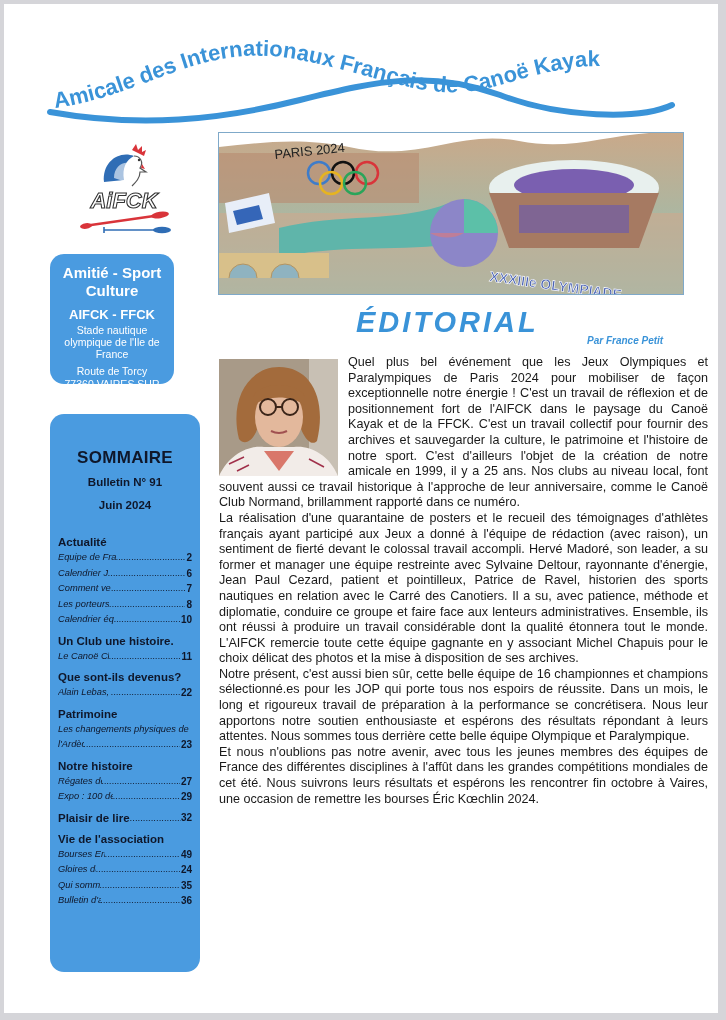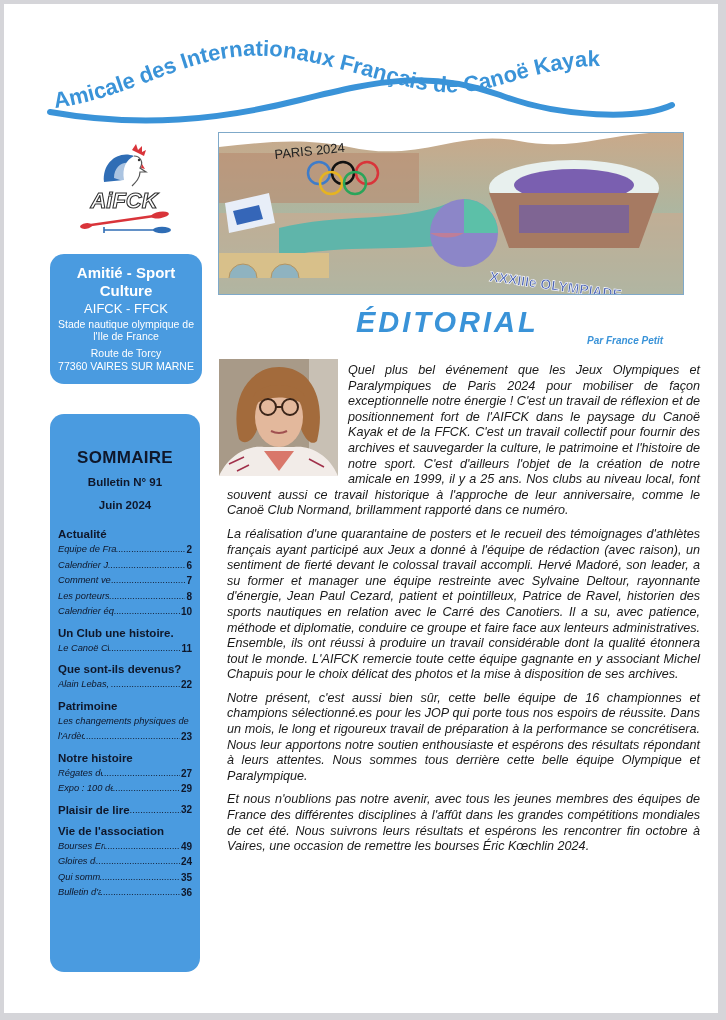--- a/index.html
+++ b/index.html
@@ -9,35 +9,35 @@
   .page { position: absolute; left: 4px; top: 4px; width: 714px; height: 1009px; background: #ffffff; }
 
   
   .banner { position: absolute; left: 0; top: 0; width: 726px; height: 140px; }
   .banner svg { position: absolute; left: 0; top: 0; }
 
   
   .logo { position: absolute; left: 74px; top: 142px; width: 100px; height: 96px; }
 
   
-  .addr-box { position: absolute; left: 50px; top: 254px; width: 152px; height: 130px;
+  .addr-box { position: absolute; left: 50px; top: 254px; width: 124px; height: 130px;
     background: #4a9be0; border-radius: 14px; color: #fff; text-align: center; padding-top: 10px; }
   .addr-box .t1 { font-weight: bold; font-size: 15px; line-height: 18px; }
-  .addr-box .t2 { font-weight: normal; font-size: 13px; line-height: 16px; margin-top: 1px; }
+  .addr-box .t2 { font-weight: bold; font-size: 13px; line-height: 16px; margin-top: 7px; }
   .addr-box .t3 { font-size: 10.5px; line-height: 12px; margin-top: 1px; padding: 0 4px; }
   .addr-box .t4 { font-size: 10.5px; line-height: 12px; margin-top: 5px; }
 
   
   .sum-box { position: absolute; left: 50px; top: 414px; width: 150px; height: 558px;
     background: #4a9be0; border-radius: 14px; color: #0f172a; padding: 0 8px; }
   .sum-head { text-align: center; padding-top: 34px; }
   .sum-head .s1 { font-weight: bold; font-size: 17px; line-height: 20px; letter-spacing: 0.3px; }
   .sum-head .s2 { font-weight: bold; font-size: 11.5px; line-height: 14px; margin-top: 7px; }
   .sum-head .s3 { font-weight: bold; font-size: 11.5px; line-height: 14px; margin-top: 9px; }
-  .sum-list { margin-top: 14px; }
+  .sum-list { margin-top: 22px; }
   .sec { margin-bottom: 5px; }
   .sec-title { font-weight: bold; font-size: 11.5px; line-height: 16px; }
   .item { display: flex; font-size: 9.3px; line-height: 15.5px; font-style: italic; white-space: nowrap; }
   .item .lbl { overflow: hidden; flex: 0 1 auto; }
   .item .dots { flex: 1 1 auto; overflow: hidden; }
   .item .dots::after { content: "........................................................"; letter-spacing: 0; }
   .item .pg { font-style: normal; font-weight: bold; font-size: 10px; padding-left: 1px; }
   .sec-title.inline { display: flex; white-space: nowrap; }
   .sec-title.inline .dots { flex: 1 1 auto; overflow: hidden; font-weight: normal; font-size: 9.5px; }
   .sec-title.inline .dots::after { content: "........................................................"; }
@@ -50,21 +50,21 @@
   
   .ed-title { position: absolute; left: 356px; top: 306px; font-size: 29px; font-weight: bold; font-style: italic;
     color: #3a93d8; letter-spacing: 3px; }
   .ed-author { position: absolute; left: 587px; top: 335px; font-size: 10px; font-weight: bold; font-style: italic; color: #3a93d8; }
 
   .photo { position: absolute; left: 219px; top: 359px; width: 119px; height: 117px; overflow: hidden; }
 
   .article { position: absolute; left: 219px; top: 355px; width: 489px; font-family: "Liberation Sans", sans-serif;
     font-size: 12.6px; line-height: 15.6px; color: #1a1a1a; text-align: justify; }
   .article .float { float: left; width: 129px; height: 122px; }
-  .article p { margin: 8px; font-style: italic; }
+  .article p { margin: 0; }
 </style>
 </head>
 <body>
 
 <div class="page"></div>
 
 <div class="banner">
   <svg width="726" height="140" viewBox="0 0 726 140">
     <defs>
       <path id="titlePath" d="M 55 108 C 150 95, 200 40, 300 60 C 400 80, 430 105, 500 85 C 570 65, 610 55, 672 85"></path>

